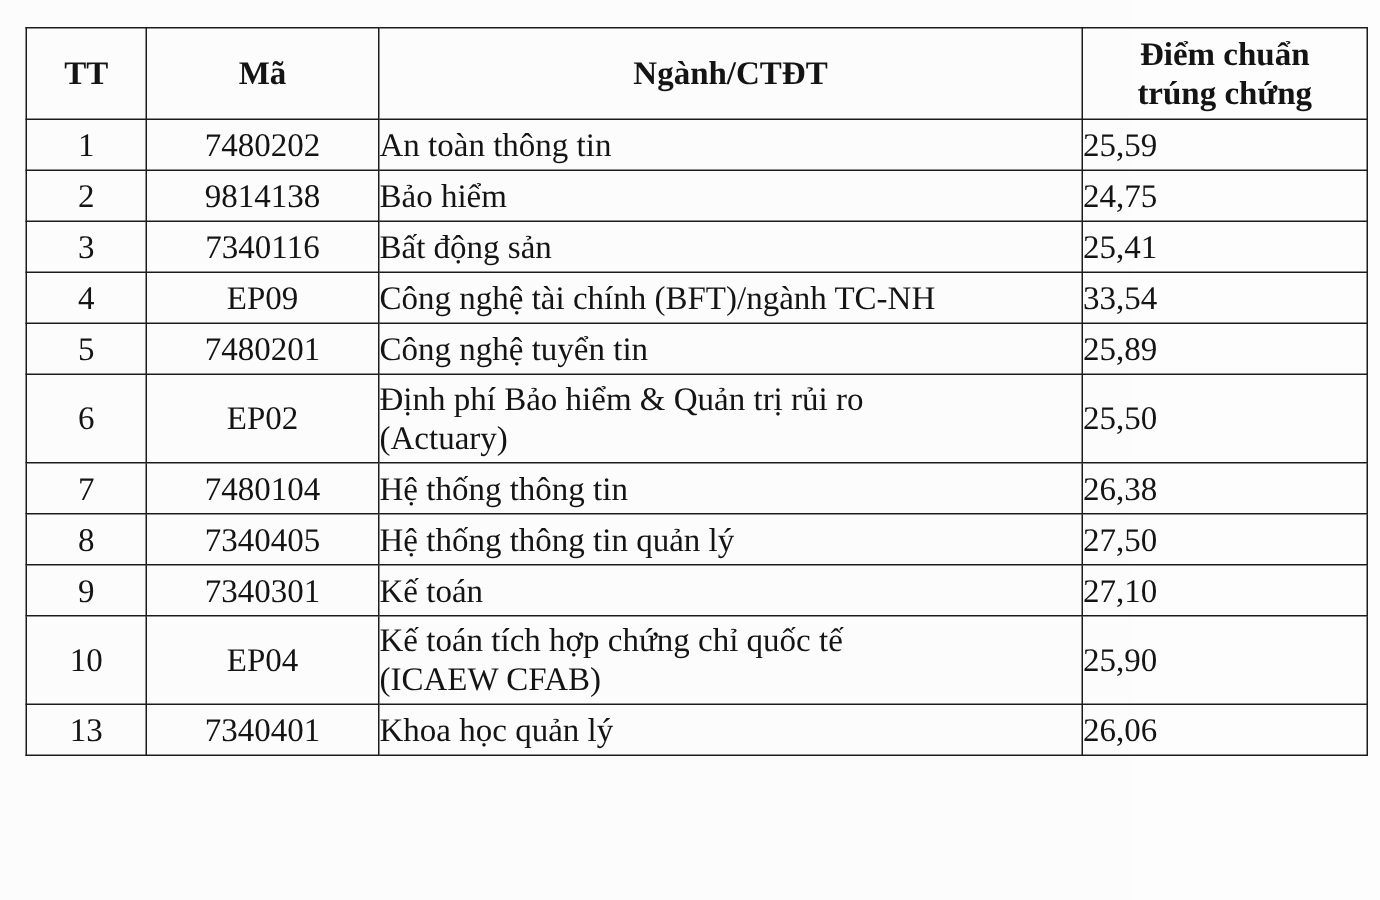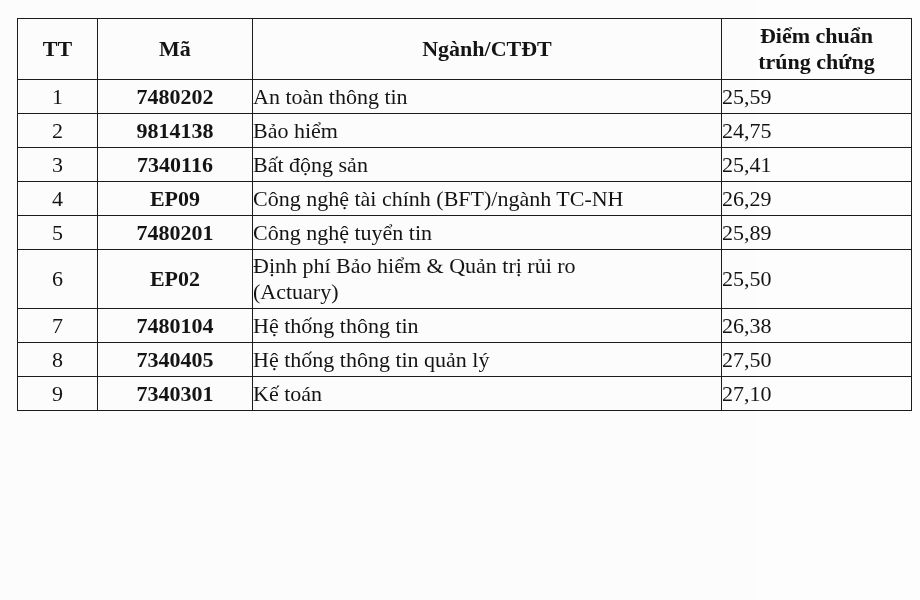--- a/index.html
+++ b/index.html
@@ -38,21 +38,21 @@
     table.scores th {
       font-weight: bold;
       text-align: center;
       height: 60px;
     }
     th.col-score-h {
       font-size: 21px;
       line-height: 26px;
     }
     td.c-tt { text-align: center; }
-    td.c-code { text-align: center; font-weight: bold; }
+    td.c-code { text-align: center; font-weight: normal; }
     td.c-name { text-align: left; padding-left: 10px; margin-left: 25px; }
     td.c-score { }
     tr.r-single td { height: 33px; }
     tr.r-double td { height: 58px; }
     .name-line { display: block; }
   </style>
 </head>
 <body>
 
 <div class="sheet">
@@ -98,21 +98,21 @@
             <span class="name-line">Bất động sản</span>
           </td>
         <td class="c-score">25,41</td>
       </tr>
       <tr class="r-single">
         <td class="c-tt">4</td>
         <td class="c-code">EP09</td>
         <td class="c-name">
             <span class="name-line">Công nghệ tài chính (BFT)/ngành TC-NH</span>
           </td>
-        <td class="c-score">26,29</td>
+        <td class="c-score">33,54</td>
       </tr>
       <tr class="r-single">
         <td class="c-tt">5</td>
         <td class="c-code">7480201</td>
         <td class="c-name">
             <span class="name-line">Công nghệ tuyển tin</span>
           </td>
         <td class="c-score">25,89</td>
       </tr>
       <tr class="r-double">
@@ -141,15 +141,32 @@
         <td class="c-score">27,50</td>
       </tr>
       <tr class="r-single">
         <td class="c-tt">9</td>
         <td class="c-code">7340301</td>
         <td class="c-name">
             <span class="name-line">Kế toán</span>
           </td>
         <td class="c-score">27,10</td>
       </tr>
+      <tr class="r-double">
+        <td class="c-tt">10</td>
+        <td class="c-code">EP04</td>
+        <td class="c-name">
+          <span class="name-line">Kế toán tích hợp chứng chỉ quốc tế</span>
+          <span class="name-line">(ICAEW CFAB)</span>
+        </td>
+        <td class="c-score">25,90</td>
+      </tr>
+      <tr class="r-single">
+        <td class="c-tt">13</td>
+        <td class="c-code">7340401</td>
+        <td class="c-name">
+            <span class="name-line">Khoa học quản lý</span>
+          </td>
+        <td class="c-score">26,06</td>
+      </tr>
     </tbody>
   </table>
 </div>
 
 </body></html>

